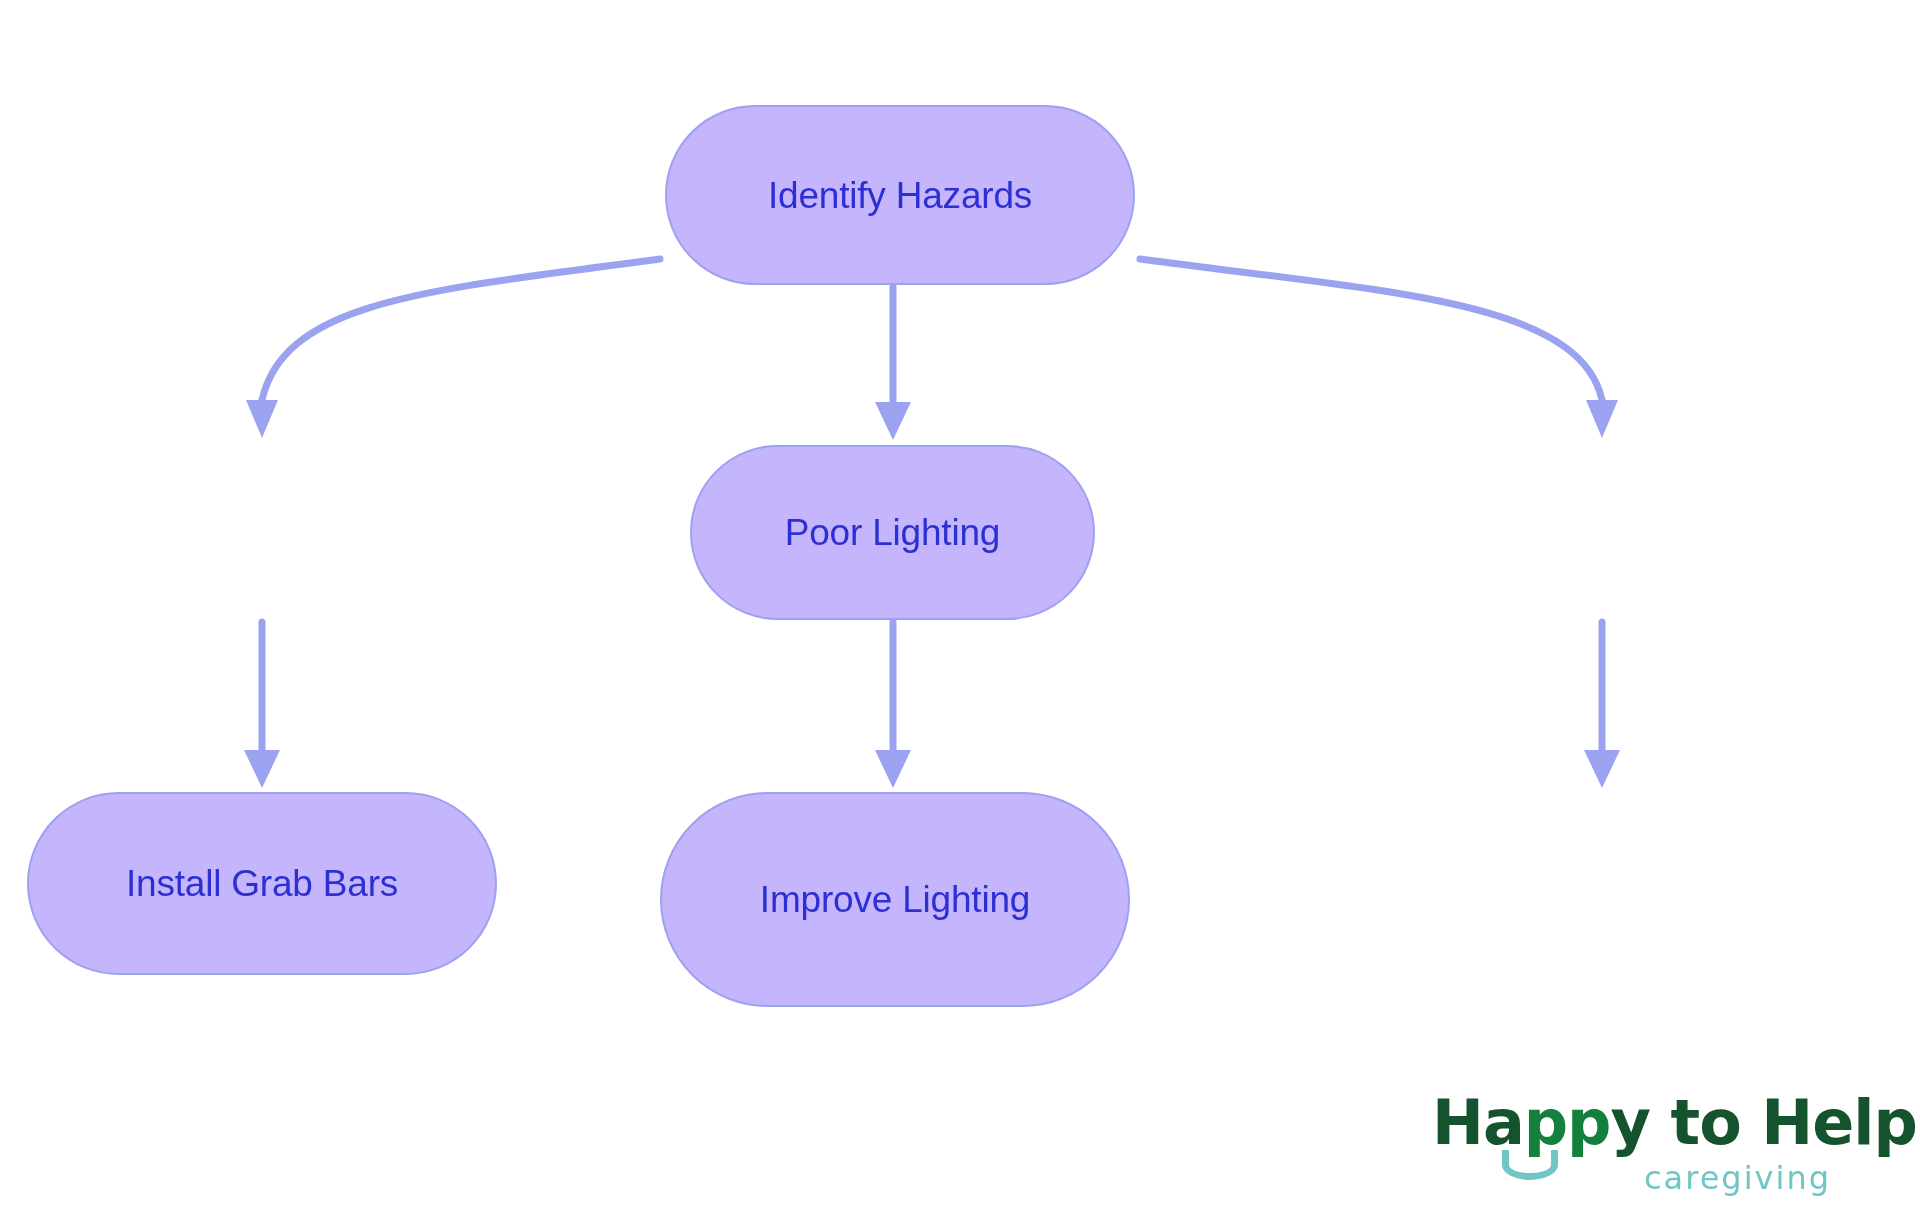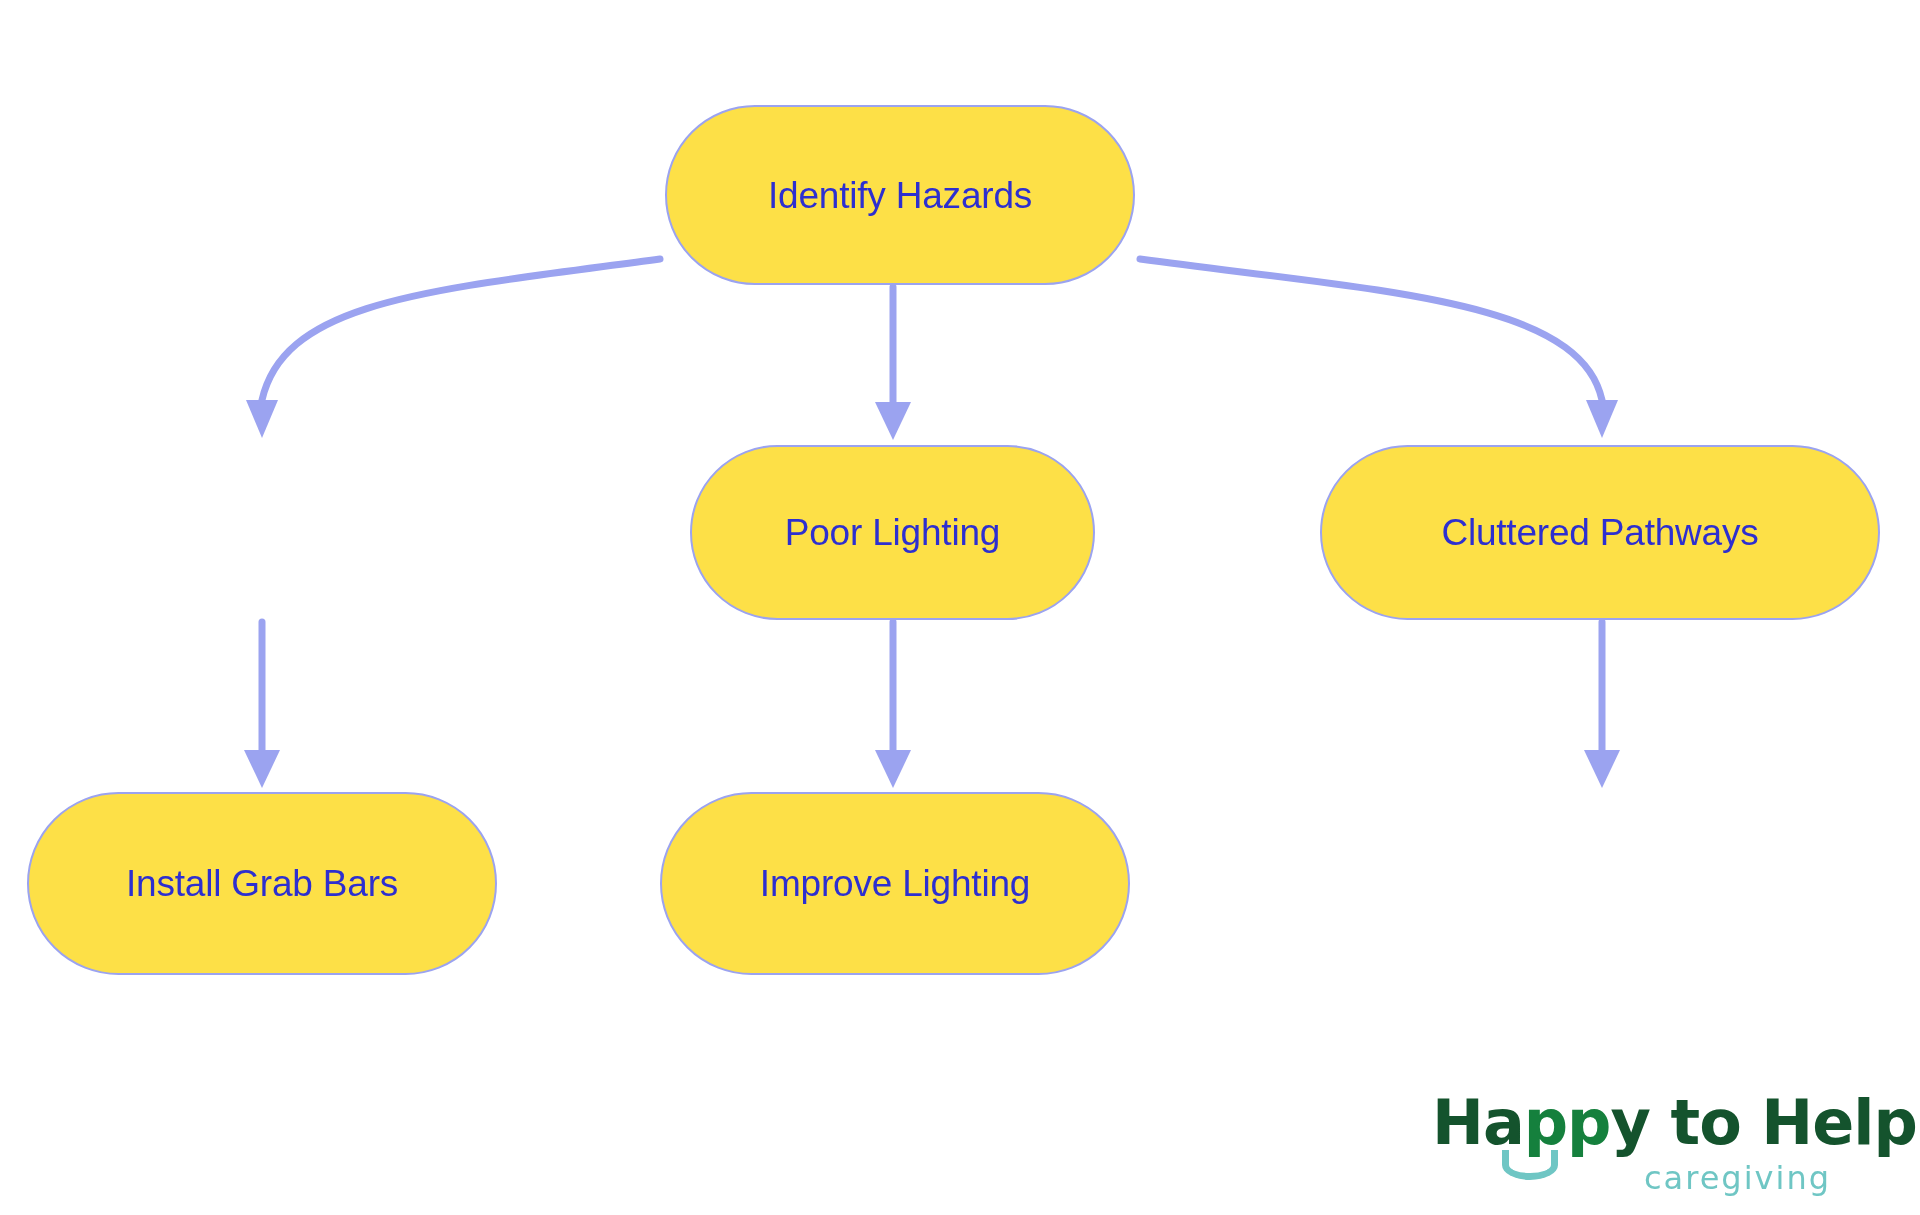--- a/index.html
+++ b/index.html
@@ -25,21 +25,21 @@
     left: 0; top: 0;
     width: 1920px;
     height: 1215px;
     pointer-events: none;
   }
   .node {
     position: absolute;
     display: flex;
     align-items: center;
     justify-content: center;
-    background: #fde047;
+    background: #c4b5fd;
     border: 2px solid #9ba3f0;
     border-radius: 999px;
     color: #2d2fd0;
     font-family: "Liberation Sans", sans-serif;
     font-size: 37px;
     font-weight: 400;
     letter-spacing: -0.2px;
     white-space: nowrap;
     text-align: center;
     line-height: 1;
@@ -134,29 +134,26 @@
 
   <div class="node" style="left:665px; top:105px; width:470px; height:180px;">
     <span class="node-label">Identify Hazards</span>
   </div>
 
 
   <div class="node" style="left:690px; top:445px; width:405px; height:175px;">
     <span class="node-label">Poor Lighting</span>
   </div>
 
-  <div class="node" style="left:1320px; top:445px; width:560px; height:175px;">
-    <span class="node-label">Cluttered Pathways</span>
-  </div>
 
   <div class="node" style="left:27px; top:792px; width:470px; height:183px;">
     <span class="node-label">Install Grab Bars</span>
   </div>
 
-  <div class="node" style="left:660px; top:792px; width:470px; height:183px;">
+  <div class="node" style="left:660px; top:792px; width:470px; height:215px;">
     <span class="node-label">Improve Lighting</span>
   </div>
 
 
   <div id="logo">
     <div id="logo-wordmark"><span class="logo-coral">Ha</span><span class="logo-teal">pp</span><span class="logo-coral">y to Hel</span><span class="logo-coral">p</span></div>
     <div id="logo-smile"></div>
     <div id="logo-tagline">caregiving</div>
   </div>
 

